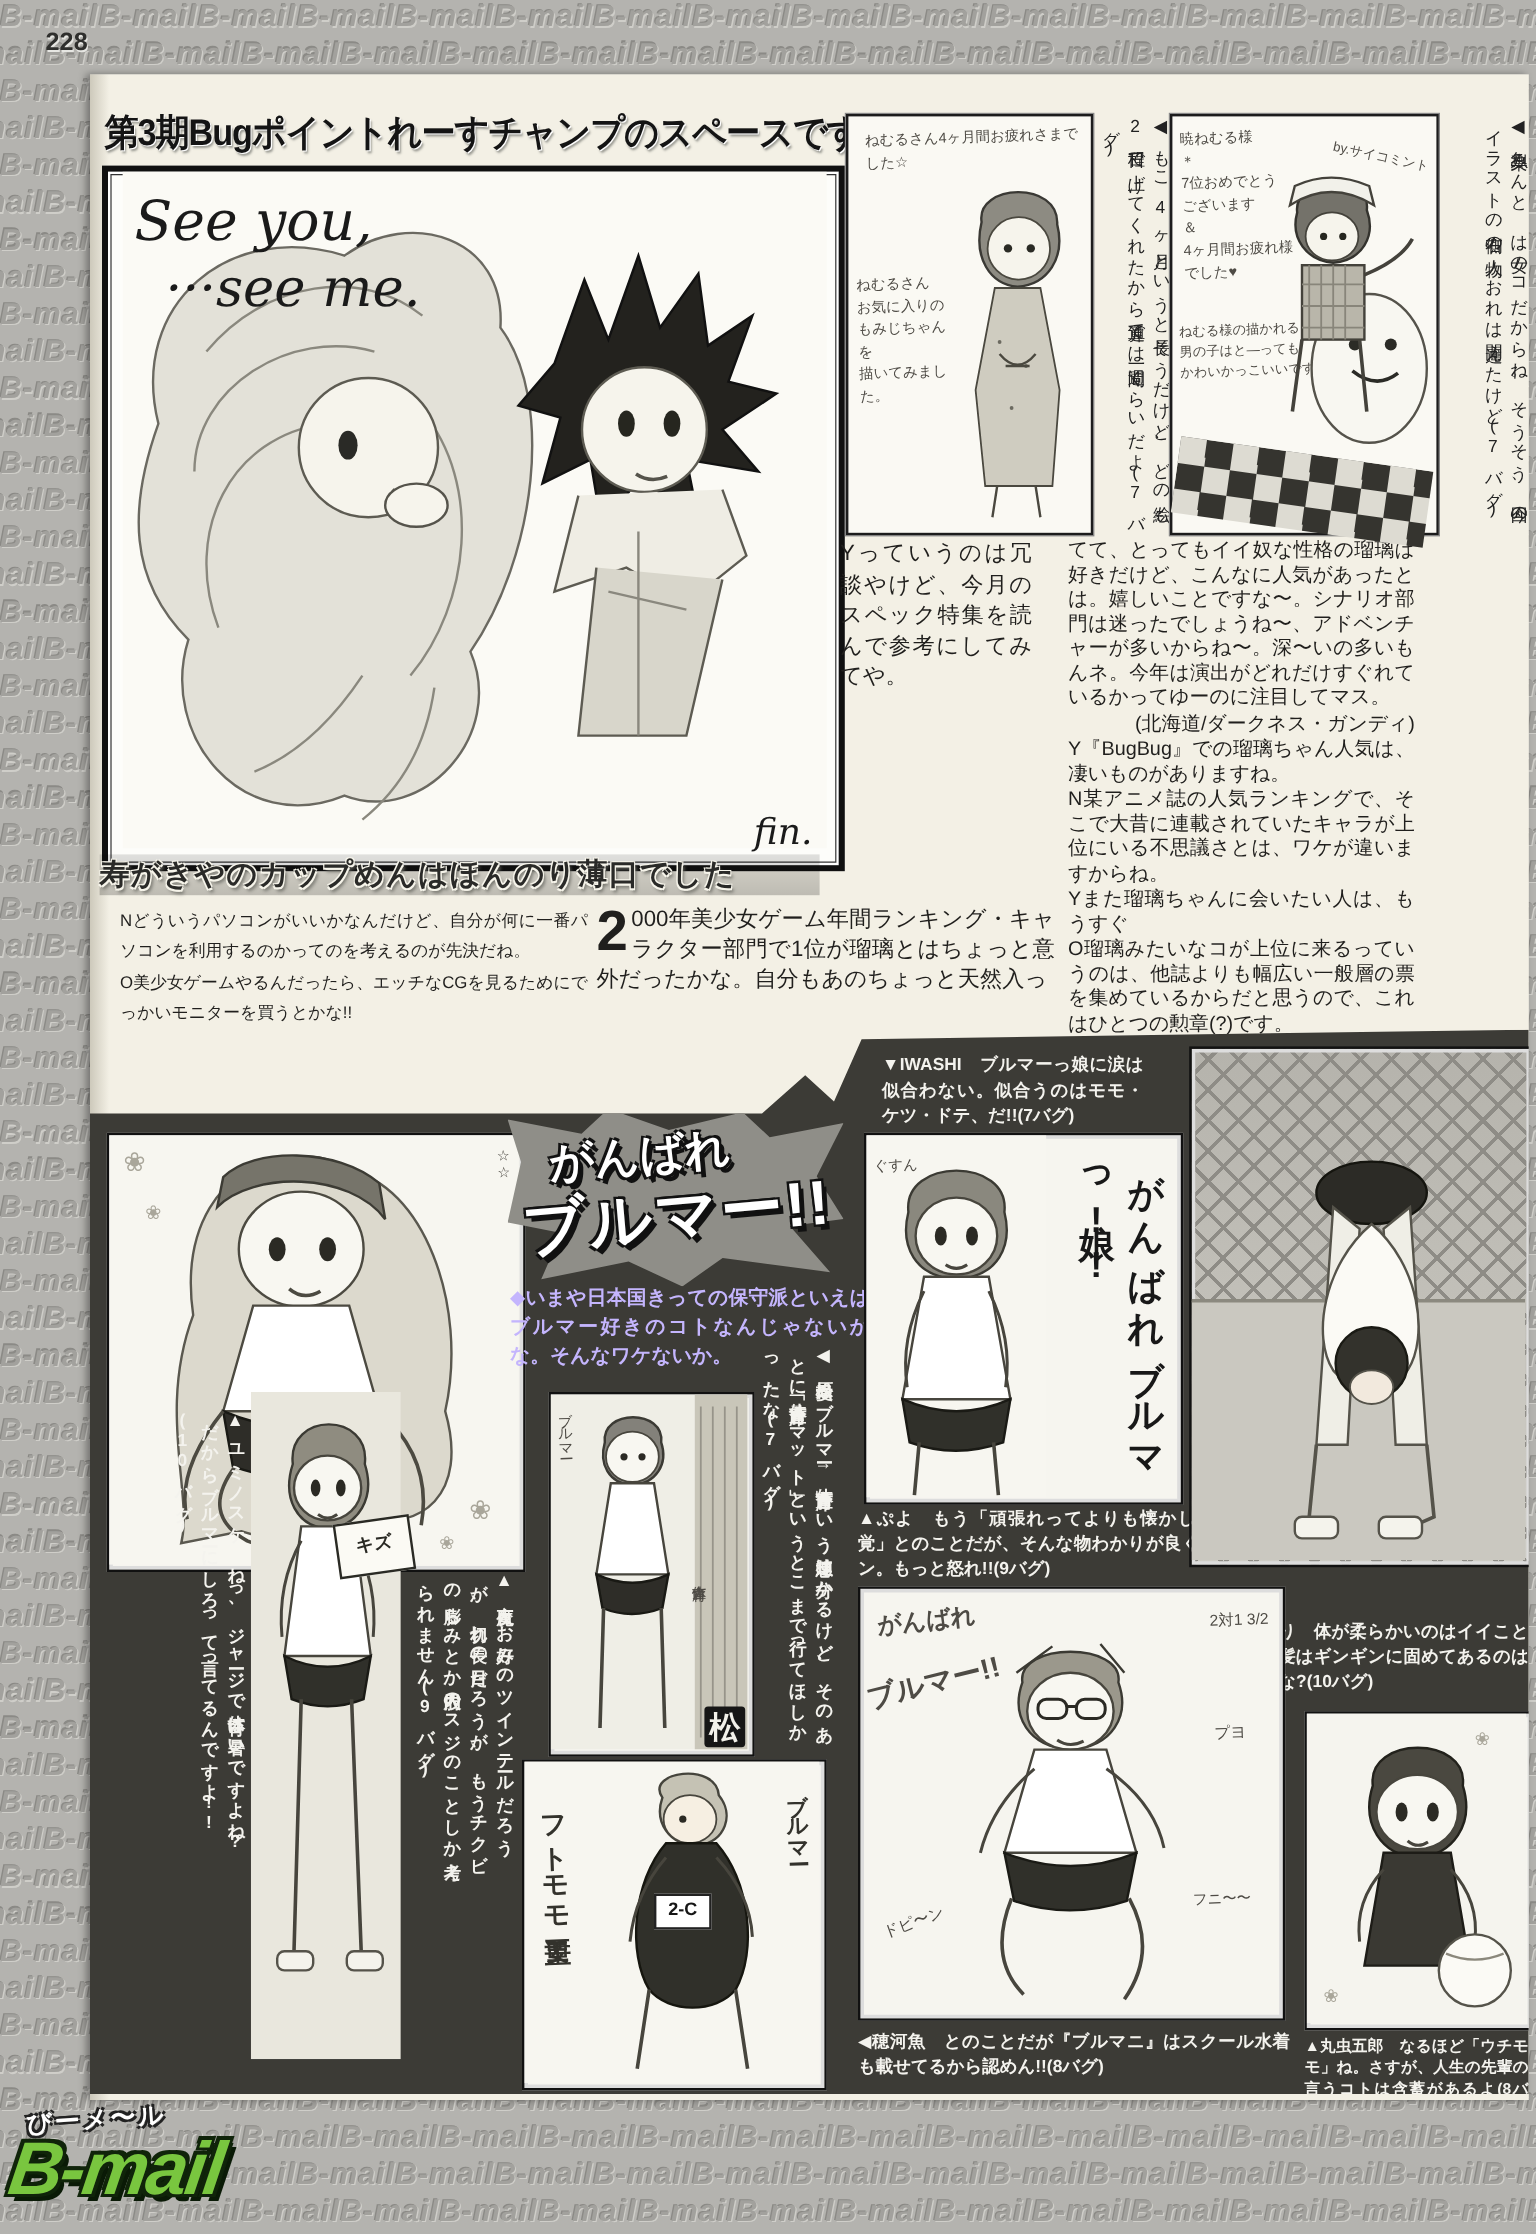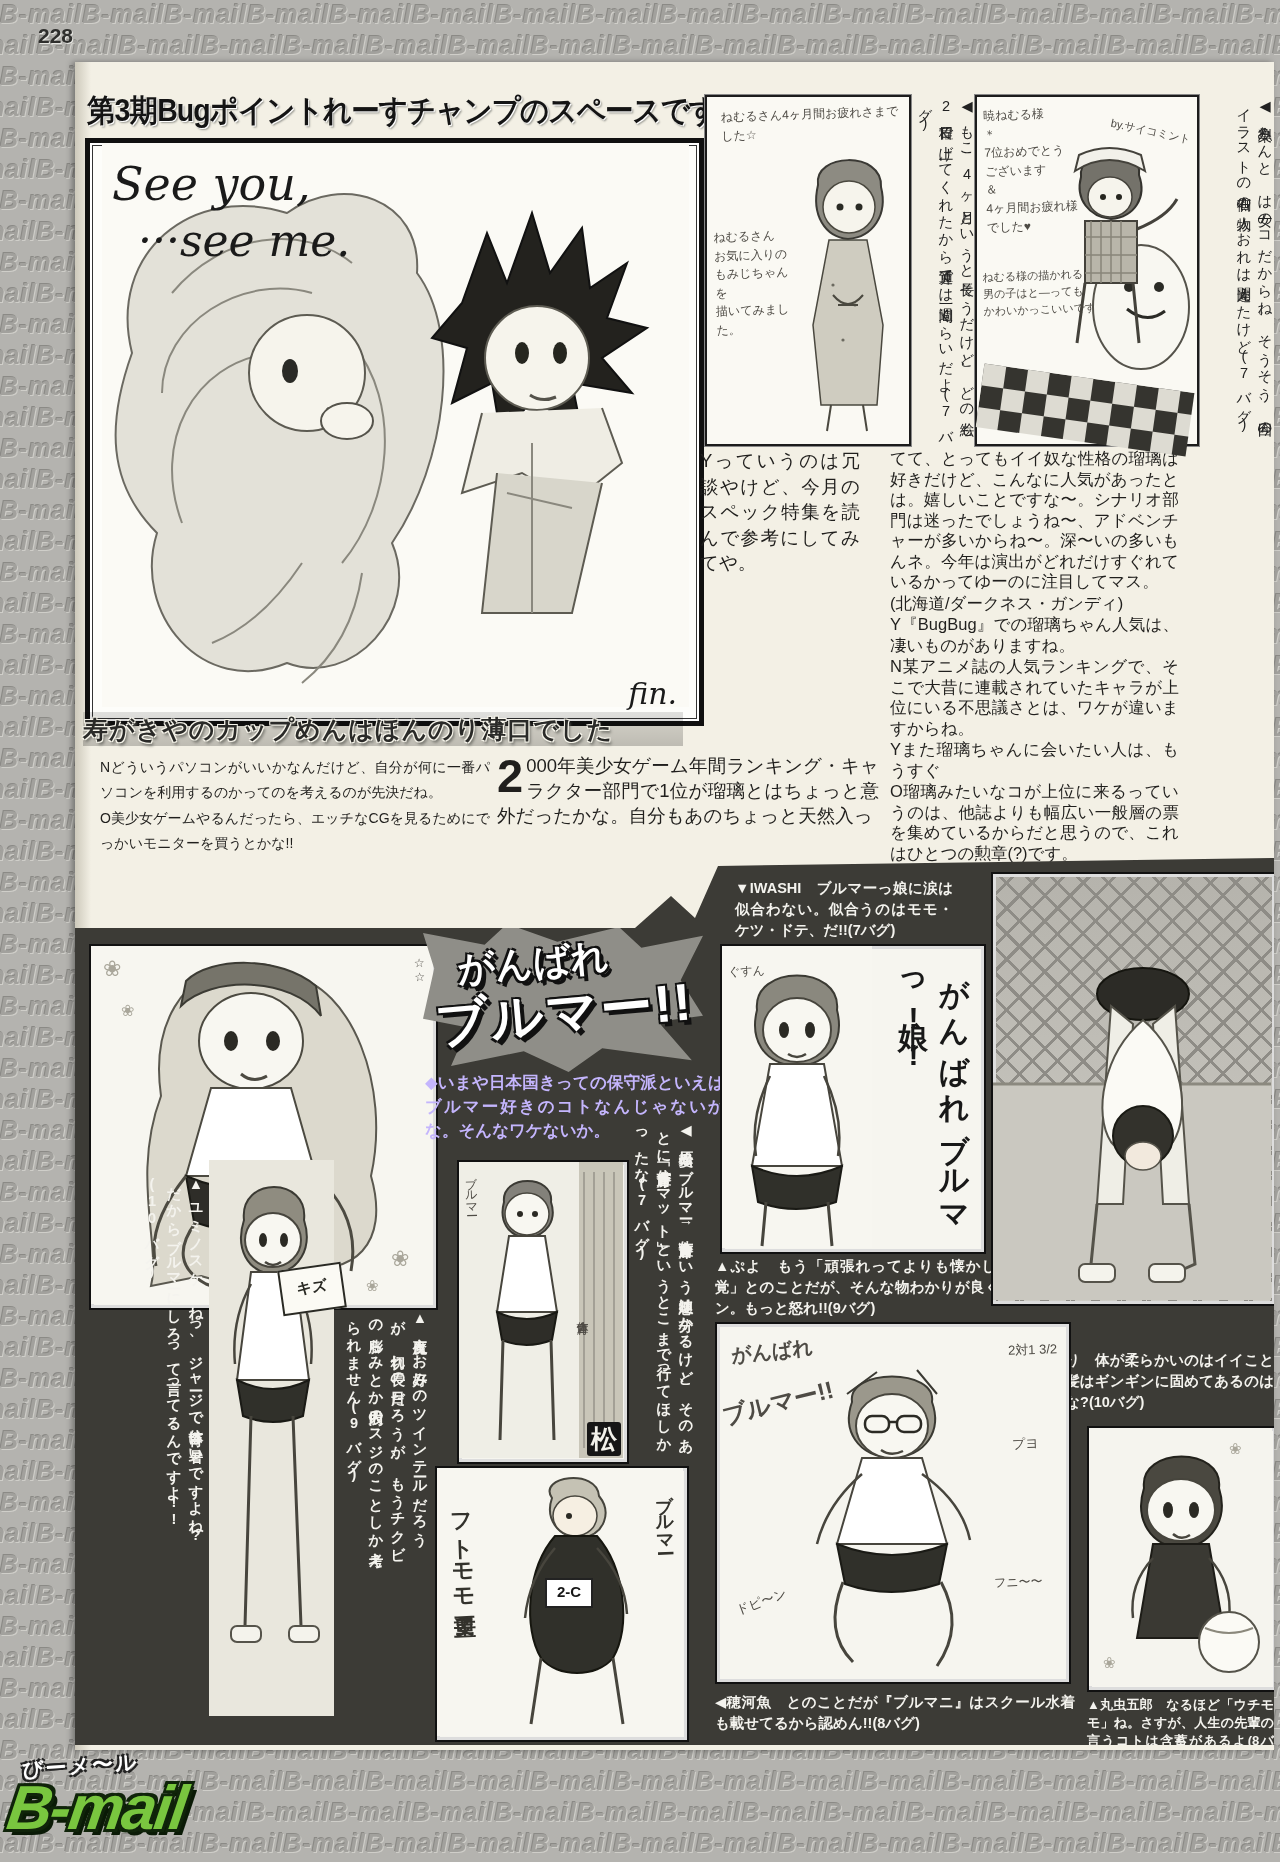--- a/index.html
+++ b/index.html
@@ -32,21 +32,21 @@
       background:linear-gradient(#0000001e,#00000038);
       font-size:25px;font-weight:900;letter-spacing:1px;color:#2a2a28;white-space:nowrap;
       text-shadow:-1px -1px 0 #f6f4ea,1px -1px 0 #f6f4ea,-1px 1px 0 #f6f4ea,1px 1px 0 #f6f4ea,2px 3px 3px #6b6b64;}
   
   .coltext{font-size:14px;line-height:25px;text-align:justify;color:#201f1d;}
   .coltext p{margin:0 0 1px 0;}
   #col1{left:25px;top:693px;width:390px;}
   #mid-narrow{left:625px;top:386px;width:160px;font-size:18.5px;line-height:25.5px;}
   #mid-wide{left:422px;top:691px;width:382px;font-size:18.5px;line-height:25px;}
   #right-col{left:815px;top:386px;width:289px;font-size:16.5px;line-height:20.5px;}
-  .credit{}
+  .credit{text-align:right;}
   .dropcap{float:left;font-size:47px;line-height:42px;font-weight:900;margin:2px 3px 0 0;}
   
   .fan-panel{background:#faf9f3;border:2px solid #1c1c1c;box-shadow:0 0 0 1px #888;}
   #panel1{left:630px;top:33px;width:202px;height:347px;}
   #panel2{left:900px;top:33px;width:220px;height:347px;}
   .hand{font-size:12px;line-height:1.55;color:#4e4b45;transform:rotate(-2deg);}
   .vcap{writing-mode:vertical-rl;text-orientation:upright;font-size:14.5px;line-height:21px;
         letter-spacing:1px;color:#222;}
   #moko-cap{left:856px;top:36px;width:46px;height:342px;}
   #uonashi-cap{left:1124px;top:36px;width:76px;height:342px;}

